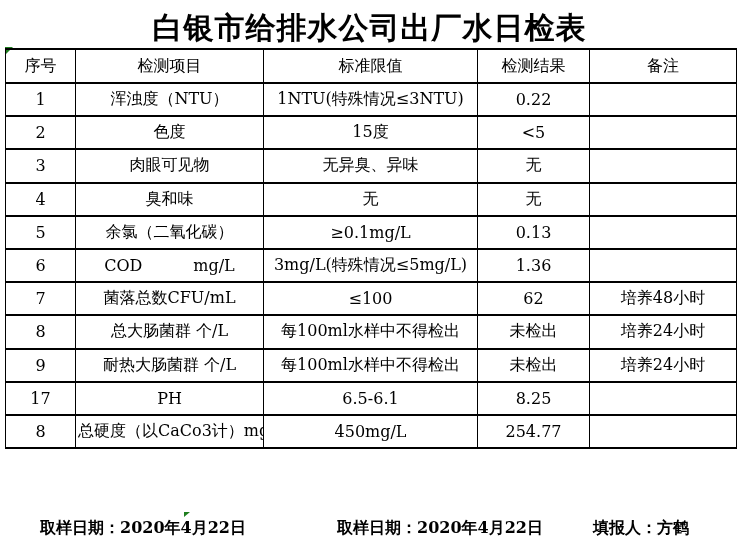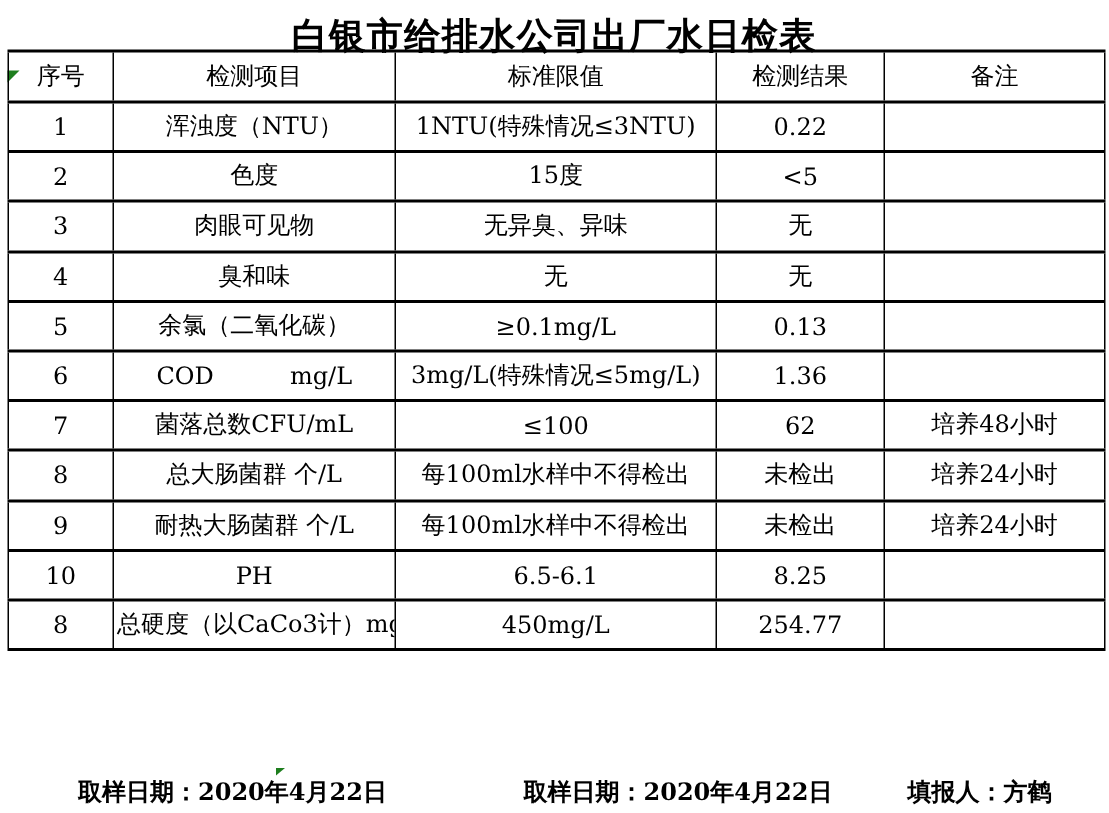--- a/index.html
+++ b/index.html
@@ -7,25 +7,25 @@
     position:relative;
     width:739px; height:542px;
     background:#ffffff;
     font-family:"DejaVu Serif","Liberation Serif",serif;
     color:#000000;
     overflow:hidden;
   }
   #title {
     position:absolute; left:0; top:8px; width:739px;
     text-align:center;
-    font-size:24px; font-weight:bold;
+    font-size:30px; font-weight:bold;
     letter-spacing:1px;
   }
   #daily-table {
-    position:absolute; left:5px; top:33px;
+    position:absolute; left:5px; top:48px;
     width:731px;
     border-collapse:collapse;
     table-layout:fixed;
     border-radius:30px;
   }
   #daily-table col.c0 { width:70px; }
   #daily-table col.c1 { width:188px; }
   #daily-table col.c2 { width:214px; }
   #daily-table col.c3 { width:112px; }
   #daily-table col.c4 { width:147px; }
@@ -41,21 +41,21 @@
     padding:0 2px;
     white-space:pre;
     overflow:hidden;
   }
   #daily-table thead tr { height:34px; }
   #daily-table tbody tr { height:33.2px; }
   #footer-row {
     position:absolute; left:0; top:518px; width:739px; height:24px;
     font-size:16px; font-weight:bold;
   }
-  .footer-item { position:absolute; top:0; white-space:pre;margin-left:12px; }
+  .footer-item { position:absolute; top:0; white-space:pre; }
   #footer-sampling { left:40px; }
   #footer-testing  { left:337px; }
   #footer-reporter { left:593px;text-align:center; }
   .green-tri {
     position:absolute; width:0; height:0;
     border-style:solid;
   }
   #tri-top-left {
     left:5px; top:47px;
     border-width:8px 8px 0 0;
@@ -151,21 +151,21 @@
         <td>培养24小时</td>
       </tr>
       <tr>
         <td>9</td>
         <td>耐热大肠菌群 个/L</td>
         <td>每100ml水样中不得检出</td>
         <td>未检出</td>
         <td>培养24小时</td>
       </tr>
       <tr>
-        <td>10</td>
+        <td>17</td>
         <td>PH</td>
         <td>6.5-6.1</td>
         <td>8.25</td>
         <td></td>
       </tr>
       <tr>
         <td>8</td>
         <td>总硬度（以CaCo3计）mg/L</td>
         <td>450mg/L</td>
         <td>254.77</td>

